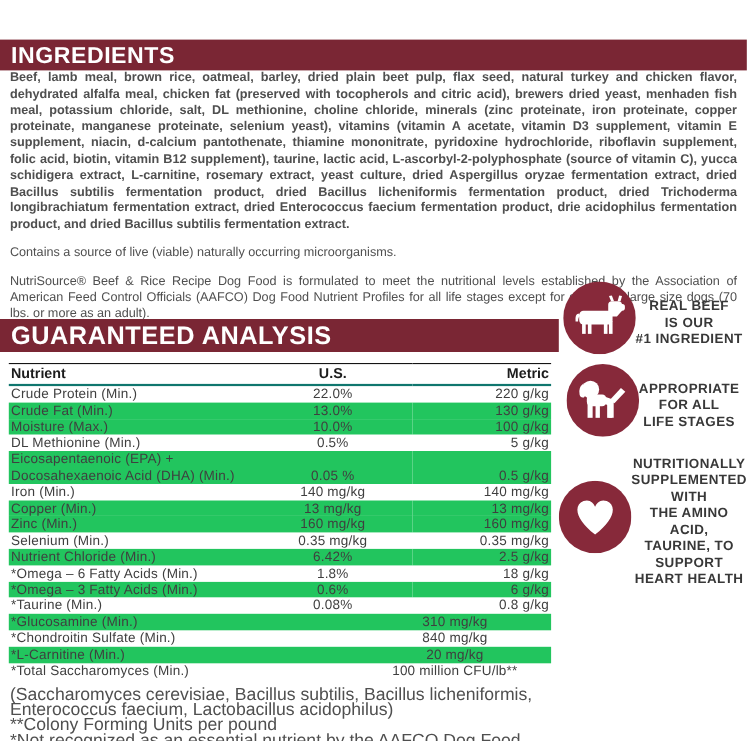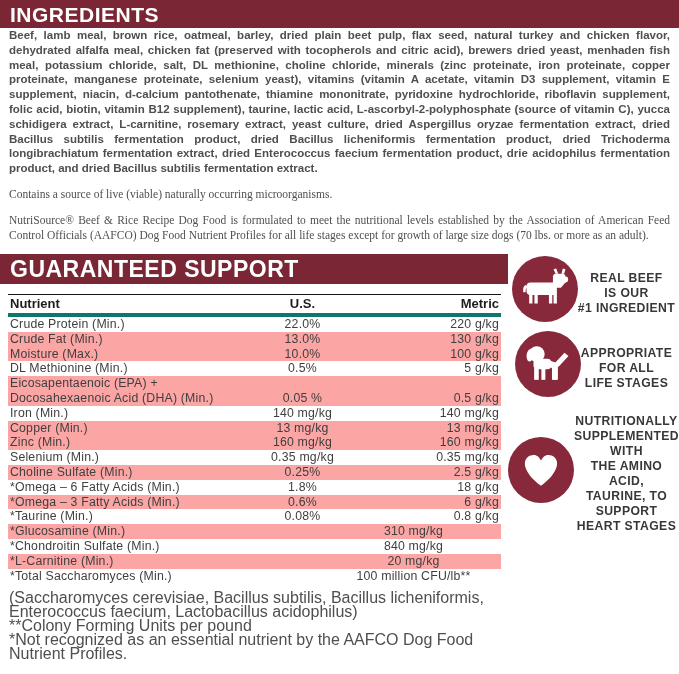--- a/index.html
+++ b/index.html
@@ -1,42 +1,42 @@
 <!DOCTYPE html>
 <html><head>
 <meta charset="utf-8">
 <style>
   html,body{margin:0;padding:0;}
   body{
     width:679px;height:674px;position:relative;overflow:hidden;background:#fff;
     font-family:"Liberation Sans",sans-serif;color:#4f4f4f;
   }
-  .bar{background:#7a2634;color:#fff;font-weight:bold;letter-spacing:.5px;}
+  .bar{background:#7a2634;color:#fff;font-weight:bold;letter-spacing:.5px;margin-top:36px;}
   #ingredients-bar{height:28px;line-height:29px;font-size:21px;padding-left:10px;}
   .copy{padding:0 9px;font-size:11.5px;line-height:14.8px;color:#4f4f4f;}
   .copy p{margin:0;}
   .copy p.first{margin-top:0;font-weight:bold;}
-  .copy p + p{margin-top:11px;font-family:Liberation Serif, serif;}
+  .copy p + p{margin-top:11px;}
   .just{text-align:justify;}
   
   .lower{position:absolute;top:254px;left:0;width:679px;display:flex;}
   .left-col{width:517px;}
   #ga-bar{height:30px;line-height:31px;font-size:23px;padding-left:10px;}
   table{border-collapse:collapse;margin:10px 0 0 8px;width:489px;table-layout:fixed;}
-  thead tr{border-top:1px solid #141414;border-bottom:4px solid #0f766e;}
+  thead tr{border-top:1px solid #141414;border-bottom:2px solid #0f766e;}
   th{font-size:13px;color:#1c1c1c;padding:1px 0 2px 0;}
   th.c-nutrient{width:220px;text-align:left;padding-left:2px;}
   th.c-us{width:145px;text-align:center;}
   th.c-metric{width:124px;text-align:right;padding-right:2px;}
   td{font-size:12.3px;line-height:14.8px;color:#3f3f3f;padding:0;vertical-align:bottom;letter-spacing:.2px;margin-left:12px;}
   td.n{text-align:left;padding-left:2px;white-space:pre-line;}
   td.us{text-align:center;}
   td.me{text-align:right;padding-right:2px;}
   td.merged{text-align:center;padding-left:96px;}
-  tr.alt{background:#fca5a5;}
+  tr.alt{background:#22c55e;}
   .footnotes{margin:8px 0 0 0;padding-left:9px;font-size:16px;line-height:14px;color:#4f4f4f;width:496px;}
   .footnotes p{margin:0;}
   
   .sidebar{flex:1;display:flex;flex-direction:column;align-items:center;padding-top:2px;}
   .badge{display:flex;flex-direction:row;align-items:center;}
   .badge + .badge{margin-top:9px;}
   .badge svg{width:66px;height:66px;display:block;}
   .badge-label{margin-top:8px;font-weight:bold;font-size:12.2px;line-height:15px;
     text-align:center;color:#383838;white-space:pre-line;letter-spacing:.4px;}
 </style>
@@ -49,21 +49,21 @@
 
 <div class="copy">
   <p class="just first">Beef, lamb meal, brown rice, oatmeal, barley, dried plain beet pulp, flax seed, natural turkey and chicken flavor, dehydrated alfalfa meal, chicken fat (preserved with tocopherols and citric acid), brewers dried yeast, menhaden fish meal, potassium chloride, salt, DL methionine, choline chloride, minerals (zinc proteinate, iron proteinate, copper proteinate, manganese proteinate, selenium yeast), vitamins (vitamin A acetate, vitamin D3 supplement, vitamin E supplement, niacin, d-calcium pantothenate, thiamine mononitrate, pyridoxine hydrochloride, riboflavin supplement, folic acid, biotin, vitamin B12 supplement), taurine, lactic acid, L-ascorbyl-2-polyphosphate (source of vitamin C), yucca schidigera extract, L-carnitine, rosemary extract, yeast culture, dried Aspergillus oryzae fermentation extract, dried Bacillus subtilis fermentation product, dried Bacillus licheniformis fermentation product, dried Trichoderma longibrachiatum fermentation extract, dried Enterococcus faecium fermentation product, drie acidophilus fermentation product, and dried Bacillus subtilis fermentation extract.</p>
   <p>Contains a source of live (viable) naturally occurring microorganisms.</p>
   <p class="just">NutriSource® Beef &amp; Rice Recipe Dog Food is formulated to meet the nutritional levels established by the Association of American Feed Control Officials (AAFCO) Dog Food Nutrient Profiles for all life stages except for growth of large size dogs (70 lbs. or more as an adult).</p>
 </div>
 
 <div class="lower">
   <div class="left-col">
     <div class="bar" id="ga-bar">
-      <span>GUARANTEED SUPPORT</span>
+      <span>GUARANTEED ANALYSIS</span>
     </div>
 
     <table>
       <thead>
         <tr>
           <th class="c-nutrient">Nutrient</th>
           <th class="c-us">U.S.</th>
           <th class="c-metric">Metric</th>
         </tr>
       </thead>
@@ -108,22 +108,22 @@
             <td class="n">Zinc (Min.)</td>
             <td class="us">160 mg/kg</td>
             <td class="me">160 mg/kg</td>
           </tr>
         <tr>
             <td class="n">Selenium (Min.)</td>
             <td class="us">0.35 mg/kg</td>
             <td class="me">0.35 mg/kg</td>
           </tr>
         <tr class="alt">
-            <td class="n">Choline Sulfate (Min.)</td>
-            <td class="us">0.25%</td>
+            <td class="n">Nutrient Chloride (Min.)</td>
+            <td class="us">6.42%</td>
             <td class="me">2.5 g/kg</td>
           </tr>
         <tr>
             <td class="n">*Omega – 6 Fatty Acids (Min.)</td>
             <td class="us">1.8%</td>
             <td class="me">18 g/kg</td>
           </tr>
         <tr class="alt">
             <td class="n">*Omega – 3 Fatty Acids (Min.)</td>
             <td class="us">0.6%</td>
@@ -210,17 +210,17 @@
       <span>
         <svg viewBox="0 0 100 100" aria-hidden="true">
           <circle cx="50" cy="50" r="50" fill="#87293a"></circle>
           <path fill="#ffffff" d="M50 74 C24 55 19 34 34 28 c8 -3 14 2 16 8 c2 -6 8 -11 16 -8 c15 6 10 27 -16 46 z"></path>
         </svg>
       </span>
       <div class="badge-label">NUTRITIONALLY
 SUPPLEMENTED WITH
 THE AMINO ACID,
 TAURINE, TO SUPPORT
-HEART STAGES</div>
+HEART HEALTH</div>
     </div>
 
   </div>
 </div>
 
 </body></html>

